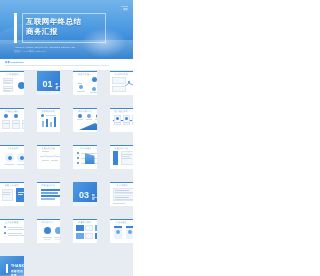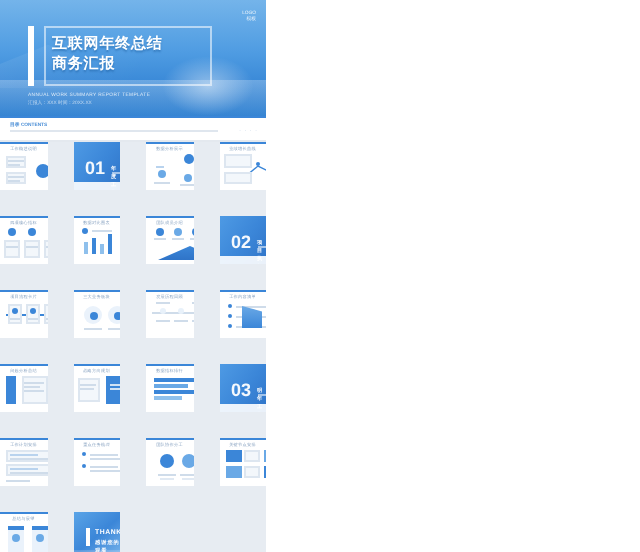--- a/index.html
+++ b/index.html
@@ -185,26 +185,20 @@
         <div class="circ" style="left:5px;top:6px;width:4px;height:4px;background:#3b86d8"></div>
         <div class="circ" style="left:14px;top:6px;width:4px;height:4px;background:#6aa9e6"></div>
         <div class="circ" style="left:23px;top:6px;width:4px;height:4px;background:#3b86d8"></div>
         <div class="circ" style="left:32px;top:6px;width:4px;height:4px;background:#6aa9e6"></div>
         <div class="txln" style="left:4px;top:11px;width:6px;background:#cfdcea"></div>
         <div class="txln" style="left:13px;top:11px;width:6px;background:#cfdcea"></div>
         <div class="txln" style="left:22px;top:11px;width:6px;background:#cfdcea"></div>
         <div class="txln" style="left:31px;top:11px;width:6px;background:#cfdcea"></div>
         <div style="position:absolute;left:6px;top:15px;width:32px;height:7px;background:linear-gradient(180deg,#3b86d8,#2f74c8);clip-path:polygon(50% 0,100% 100%,0 100%)"></div>
       </div>
-      <div class="cell sec">
-        <div class="num">02</div>
-        <div class="stxt">项目执行情况</div>
-        <div class="sline"></div>
-        <div class="swhite"></div>
-      </div>
       <div class="cell">
         <div class="tline"></div>
         <div class="cap">项目流程卡片</div>
         <div class="bar" style="left:3px;top:12px;width:38px;height:1px;background:#3b86d8"></div>
         <div class="box" style="left:4px;top:7px;width:7px;height:10px"></div>
         <div class="box" style="left:13px;top:7px;width:7px;height:10px"></div>
         <div class="box" style="left:22px;top:7px;width:7px;height:10px"></div>
         <div class="box" style="left:31px;top:7px;width:7px;height:10px"></div>
         <div class="circ" style="left:6px;top:9px;width:3px;height:3px;background:#3b86d8"></div>
         <div class="circ" style="left:15px;top:9px;width:3px;height:3px;background:#3b86d8"></div>

